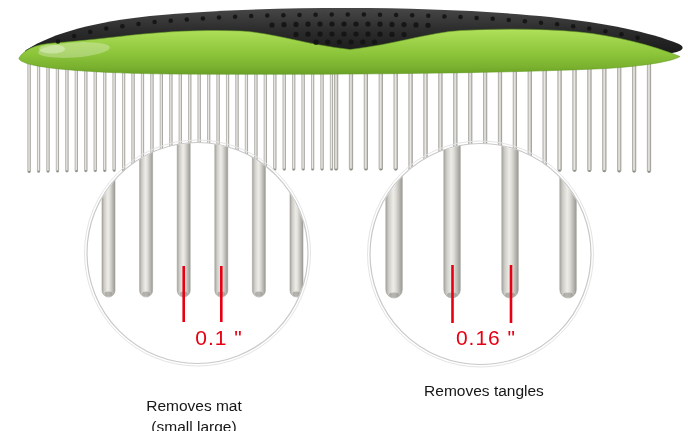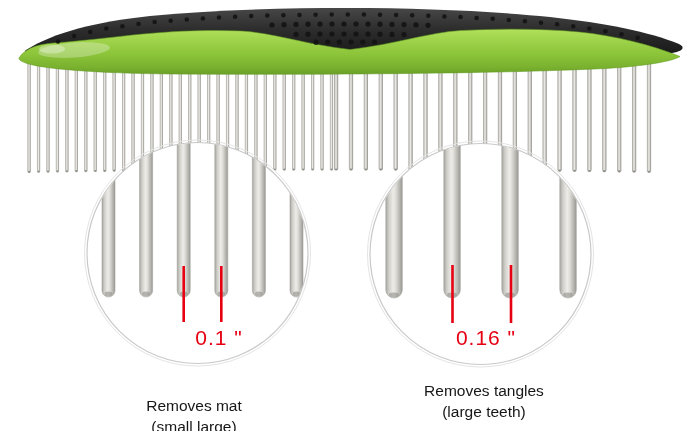--- a/index.html
+++ b/index.html
@@ -302,15 +302,14 @@
 
   <div class="mag-label" style="left:154px;top:326px;width:130px;">0.1 "</div>
   <div class="mag-label" style="left:421px;top:326px;width:130px;">0.16 "</div>
 
   <div class="caption" style="left:94px;top:381px;width:200px;margin-top:15px;">
     <div>Removes mat</div>
     <div>(small large)</div>
   </div>
   <div class="caption" style="left:384px;top:381px;width:200px;">
     <div>Removes tangles</div>
-    <div>(large teeth)</div>
   </div>
 </div>
 
 </body></html>

